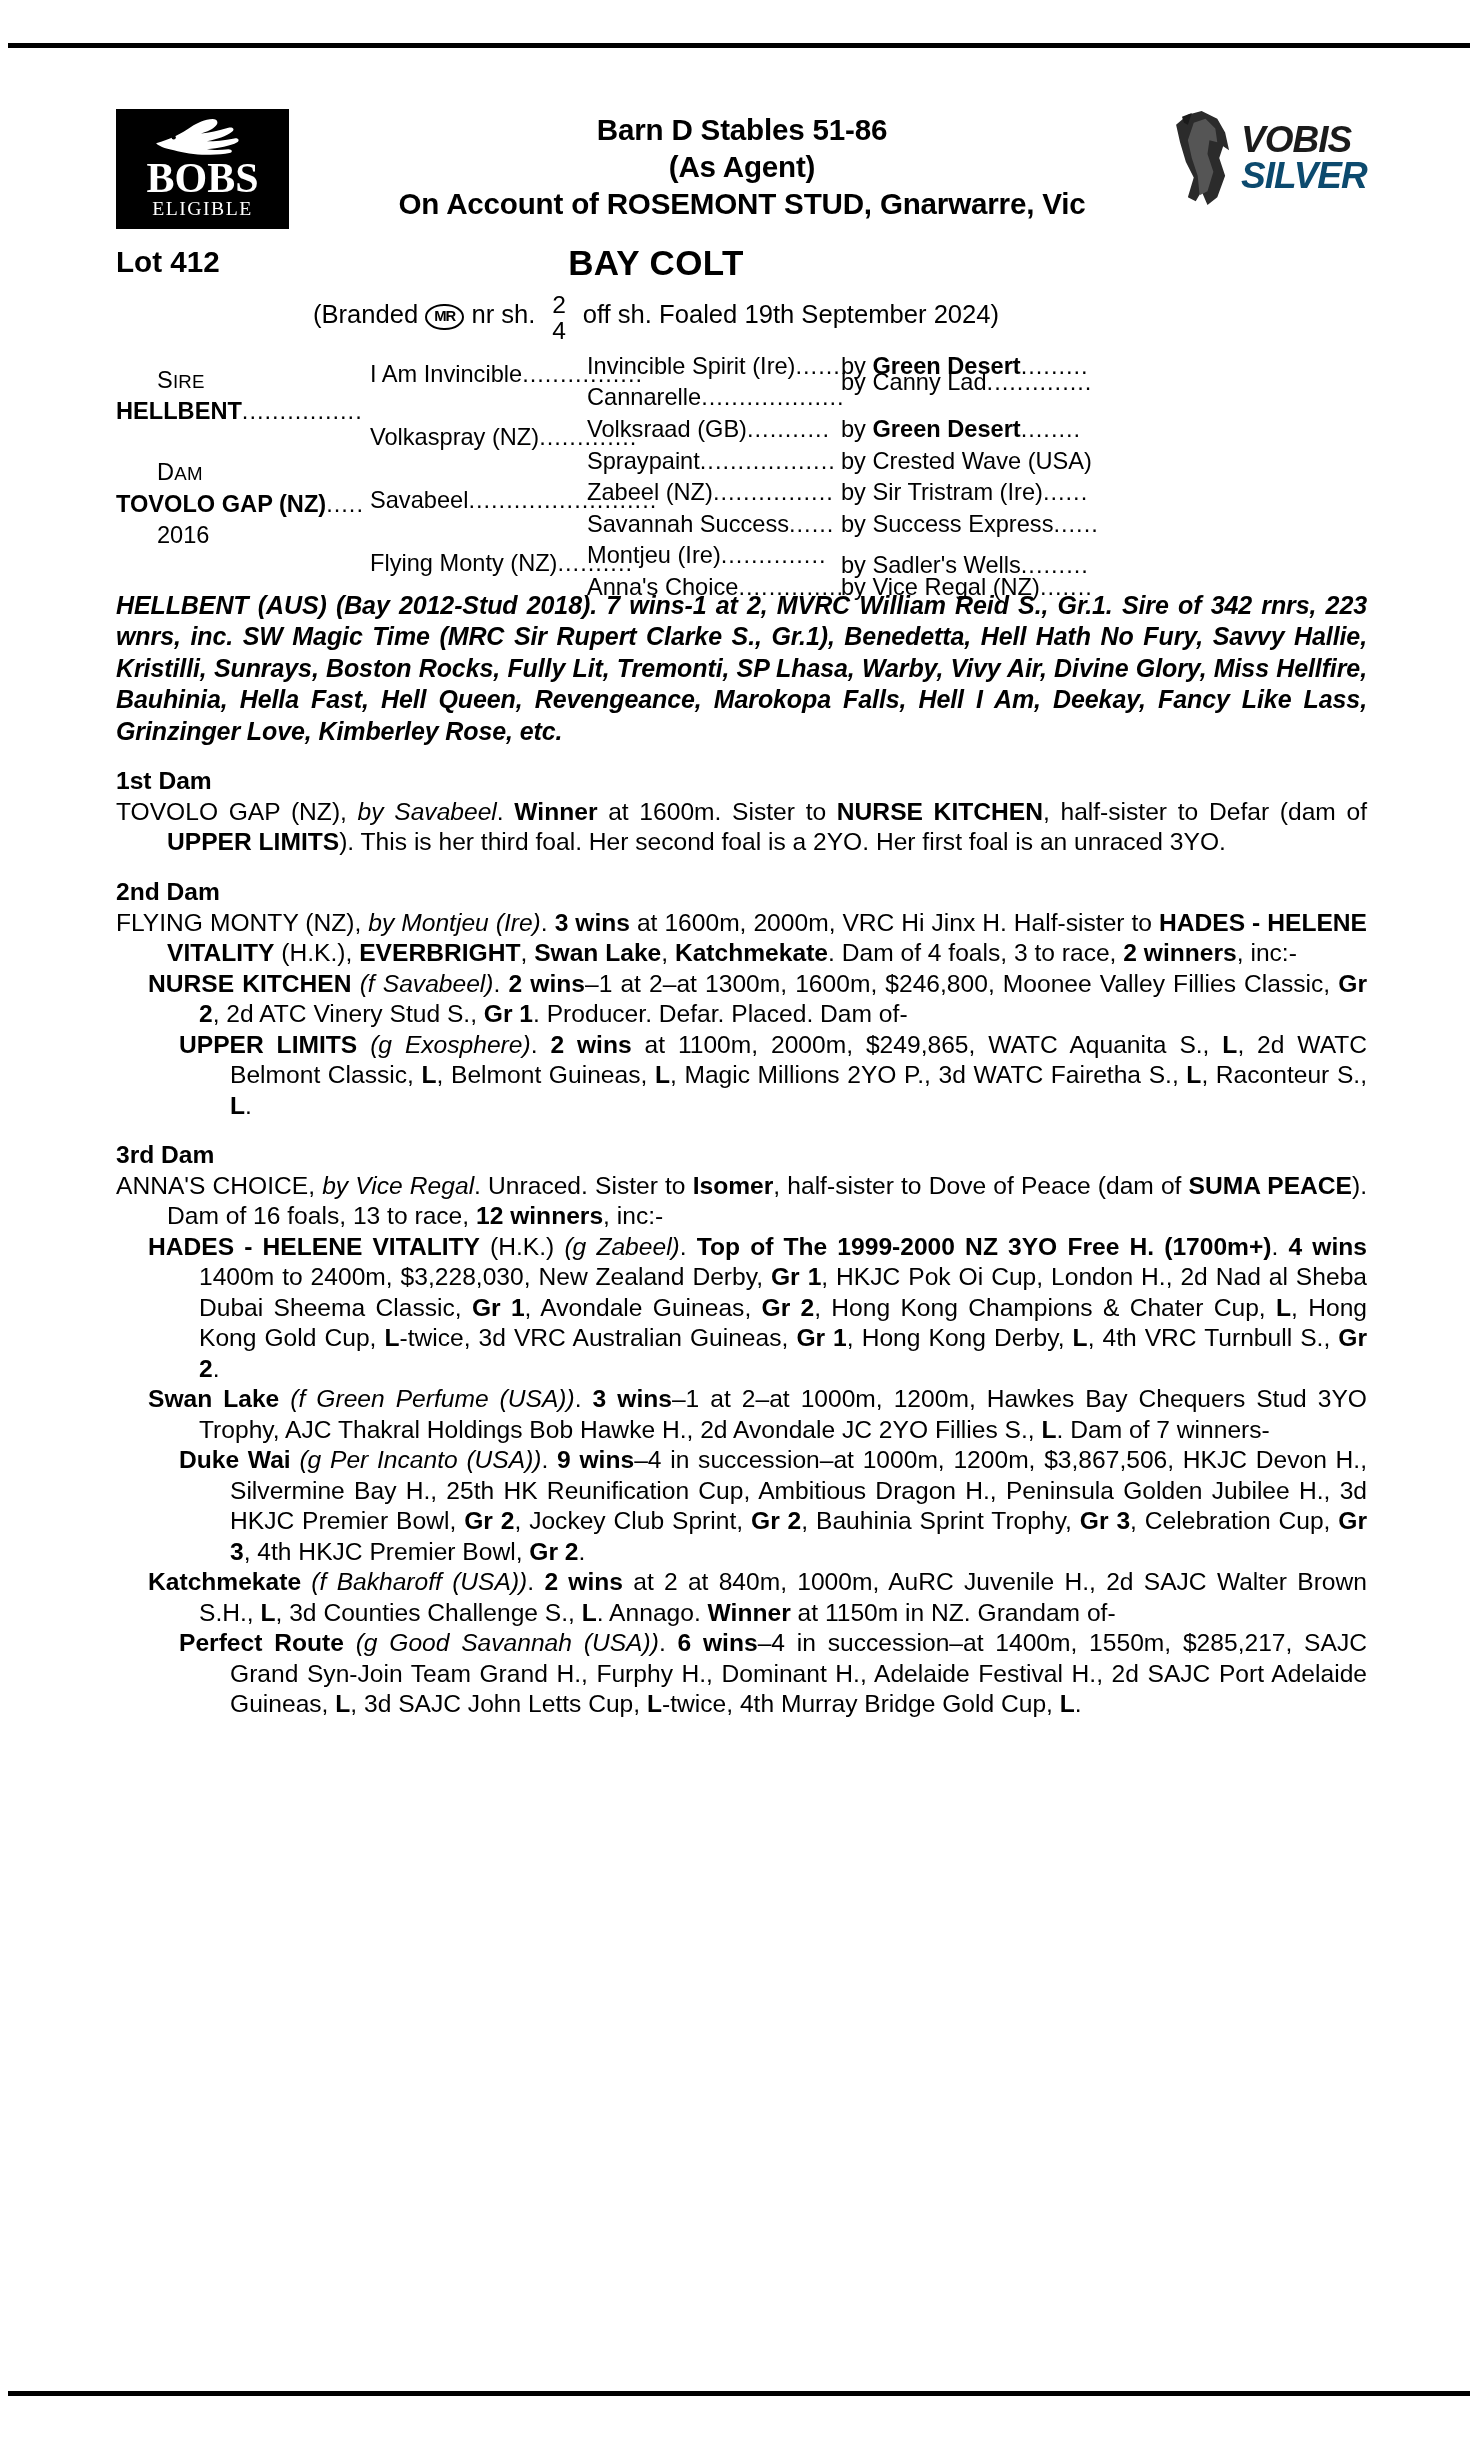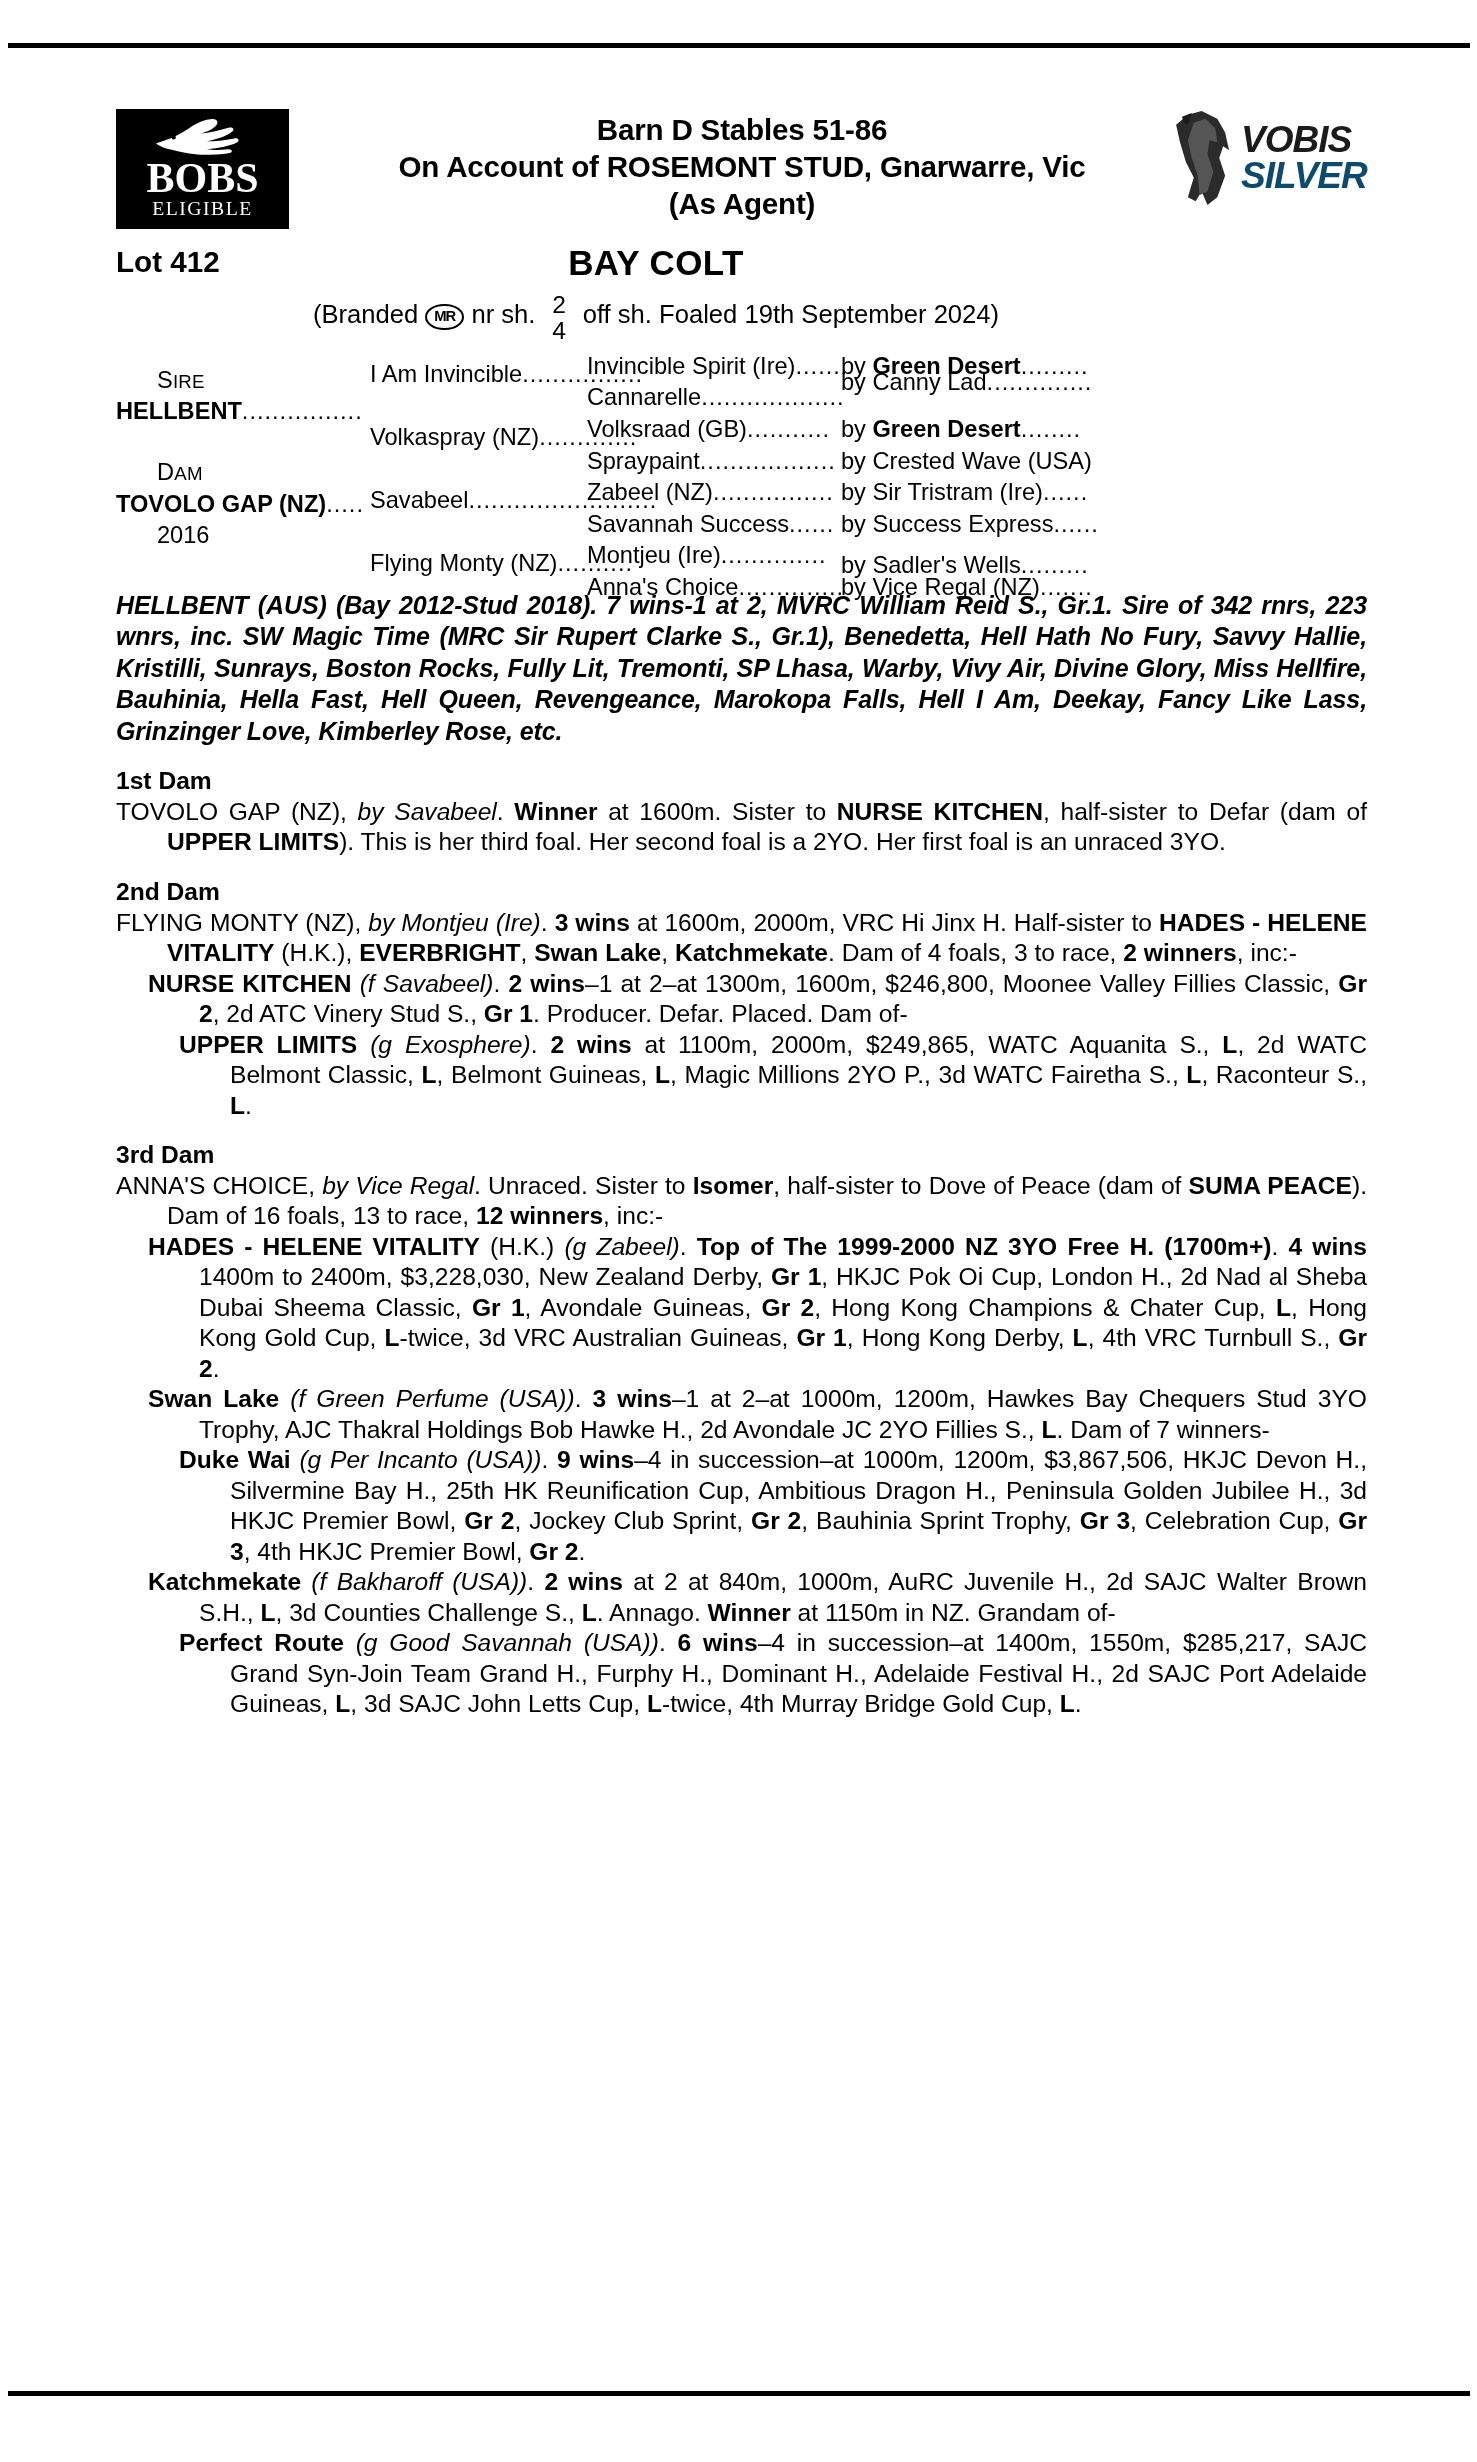--- a/index.html
+++ b/index.html
@@ -260,22 +260,22 @@
                      C70 37 78 37 86 36 C90 36 91 39 87 40 C74 43 50 42 34 38 C24 36 16 34 12 30 Z" fill="#ffffff"></path>
             <circle cx="30" cy="24" r="2.2" fill="#000000"></circle>
           </svg>
         </div>
         <div class="bobs-word">BOBS</div>
         <div class="bobs-sub">ELIGIBLE</div>
       </div>
 
       <div class="header-center">
         <div>Barn D Stables 51-86</div>
+        <div>(As Agent)</div>
         <div>On Account of ROSEMONT STUD, Gnarwarre, Vic</div>
-        <div>(As Agent)</div>
       </div>
 
       <div class="vobis">
         <svg width="77" height="102" viewBox="0 0 78 104">
           <path d="M20 8 L34 4 L50 12 L58 26 L62 44 L56 40 L52 52 L58 70 L50 92 L40 100
                    L34 86 L28 96 L20 92 L26 72 L18 56 L12 36 L8 18 Z" fill="#2b2b2b"></path>
           <path d="M26 16 L38 12 L48 22 L50 36 L42 34 L40 48 L46 66 L40 86 L32 90
                    L30 70 L24 52 L20 34 Z" fill="#555555"></path>
           <path d="M14 10 L24 6 L20 18 L16 16 Z" fill="#1a1a1a"></path>
         </svg>

